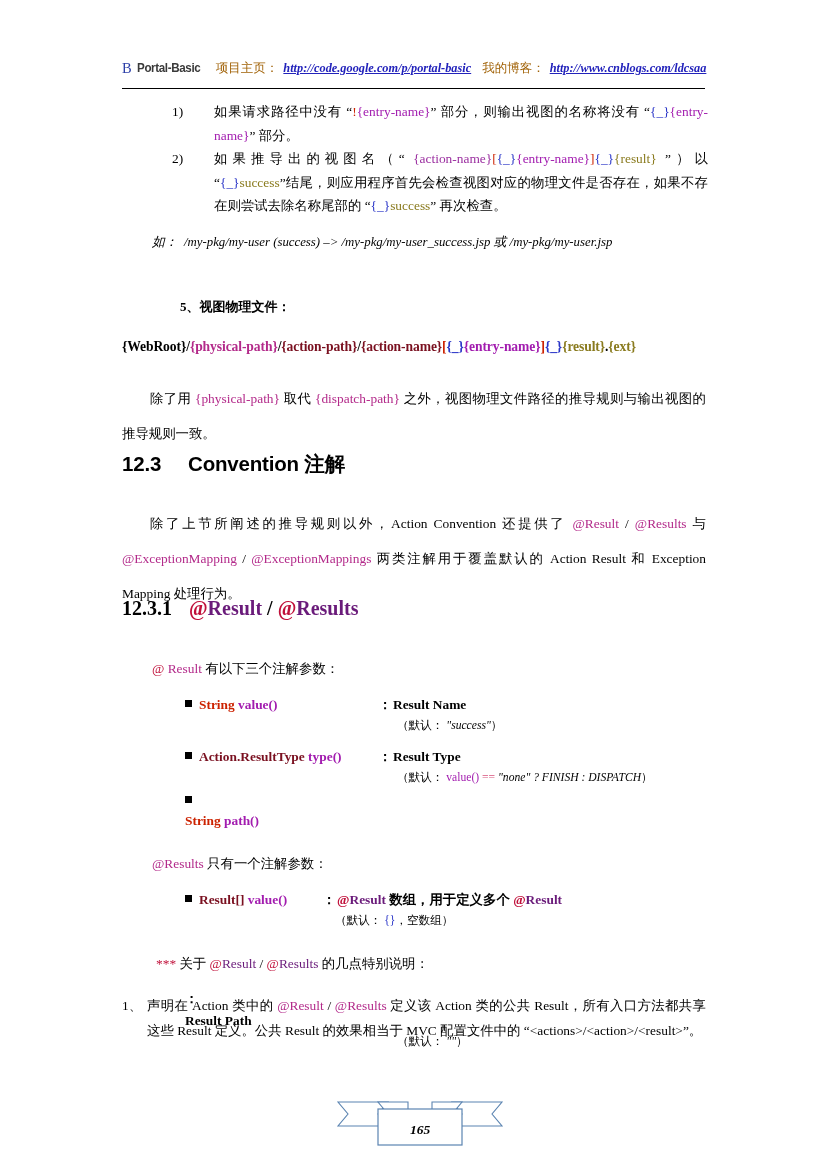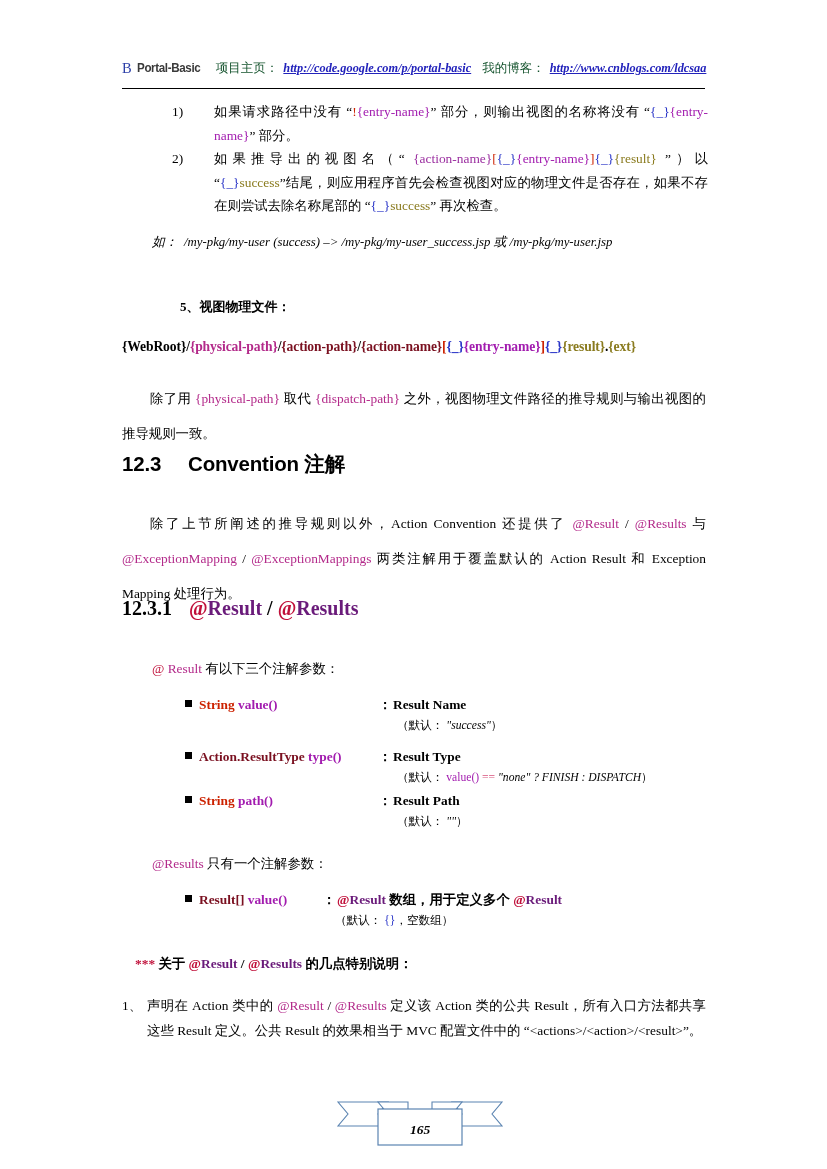--- a/index.html
+++ b/index.html
@@ -45,21 +45,21 @@
     font-size: 12.5px;
     font-weight: bold;
     color: #3a3a3a;
     letter-spacing: -0.4px;
     transform: scaleX(0.93);
     transform-origin: left center;
   }
   .hdr-label {
     font-family: Liberation Serif, serif;
     font-size: 12.5px;
-    color: #14532d;
+    color: #a16207;
     margin-left: 6px;
   }
   .hdr-link {
     font-family: "Liberation Serif", serif;
     font-size: 12.3px;
     font-style: italic;
     font-weight: bold;
     color: #2222bb;
     text-decoration: underline;
   }
@@ -191,23 +191,23 @@
   .bdesc { font-weight: bold; font-size: 13.4px; }
   .bdefault {
     font-size: 11.6px;
     line-height: 20px;
     white-space: nowrap;
   }
 
   
   .notes-title {
     position: absolute;
-    left: 135px;
+    left: 156px;
     font-size: 13.4px;
-    font-weight: bold;
+    font-weight: normal;
     white-space: nowrap;
   }
   .note-item {
     position: absolute;
     font-size: 13.4px;
     line-height: 25px;
     text-align: justify;
     text-justify: inter-ideograph;
   }
   .note-hang { display: flex; }
@@ -299,21 +299,21 @@
     <div class="brow" style="margin-top:10px;">
       <span class="bsq">
           <i></i>
         </span>
       <span class="bsig"><span class="t-maroon">Action.ResultType</span><span class="t-navy"> type()</span></span>
       <span class="bcolon">：</span>
       <span class="bdesc">Result Type</span>
     </div>
     <div class="bdefault" style="margin-left:212px;"><span>（默认：</span><span class="t-navy"> value()</span><span class="t-pink"> ==</span><span class="it" style="font-style: italic;"> "none" ? FINISH : DISPATCH</span><span>）</span></div>
 
-    <div class="brow" style="margin-top:2px;">
+    <div class="brow" style="margin-top:2px;flex-direction:column;">
       <span class="bsq">
           <i></i>
         </span>
       <span class="bsig"><span class="t-red">String</span><span class="t-navy"> path()</span></span>
       <span class="bcolon">：</span>
       <span class="bdesc">Result Path</span>
     </div>
     <div class="bdefault" style="margin-left:212px;"><span>（默认：</span><span class="it" style="font-style: italic;"> ""</span><span>）</span></div>
   </div>
 

